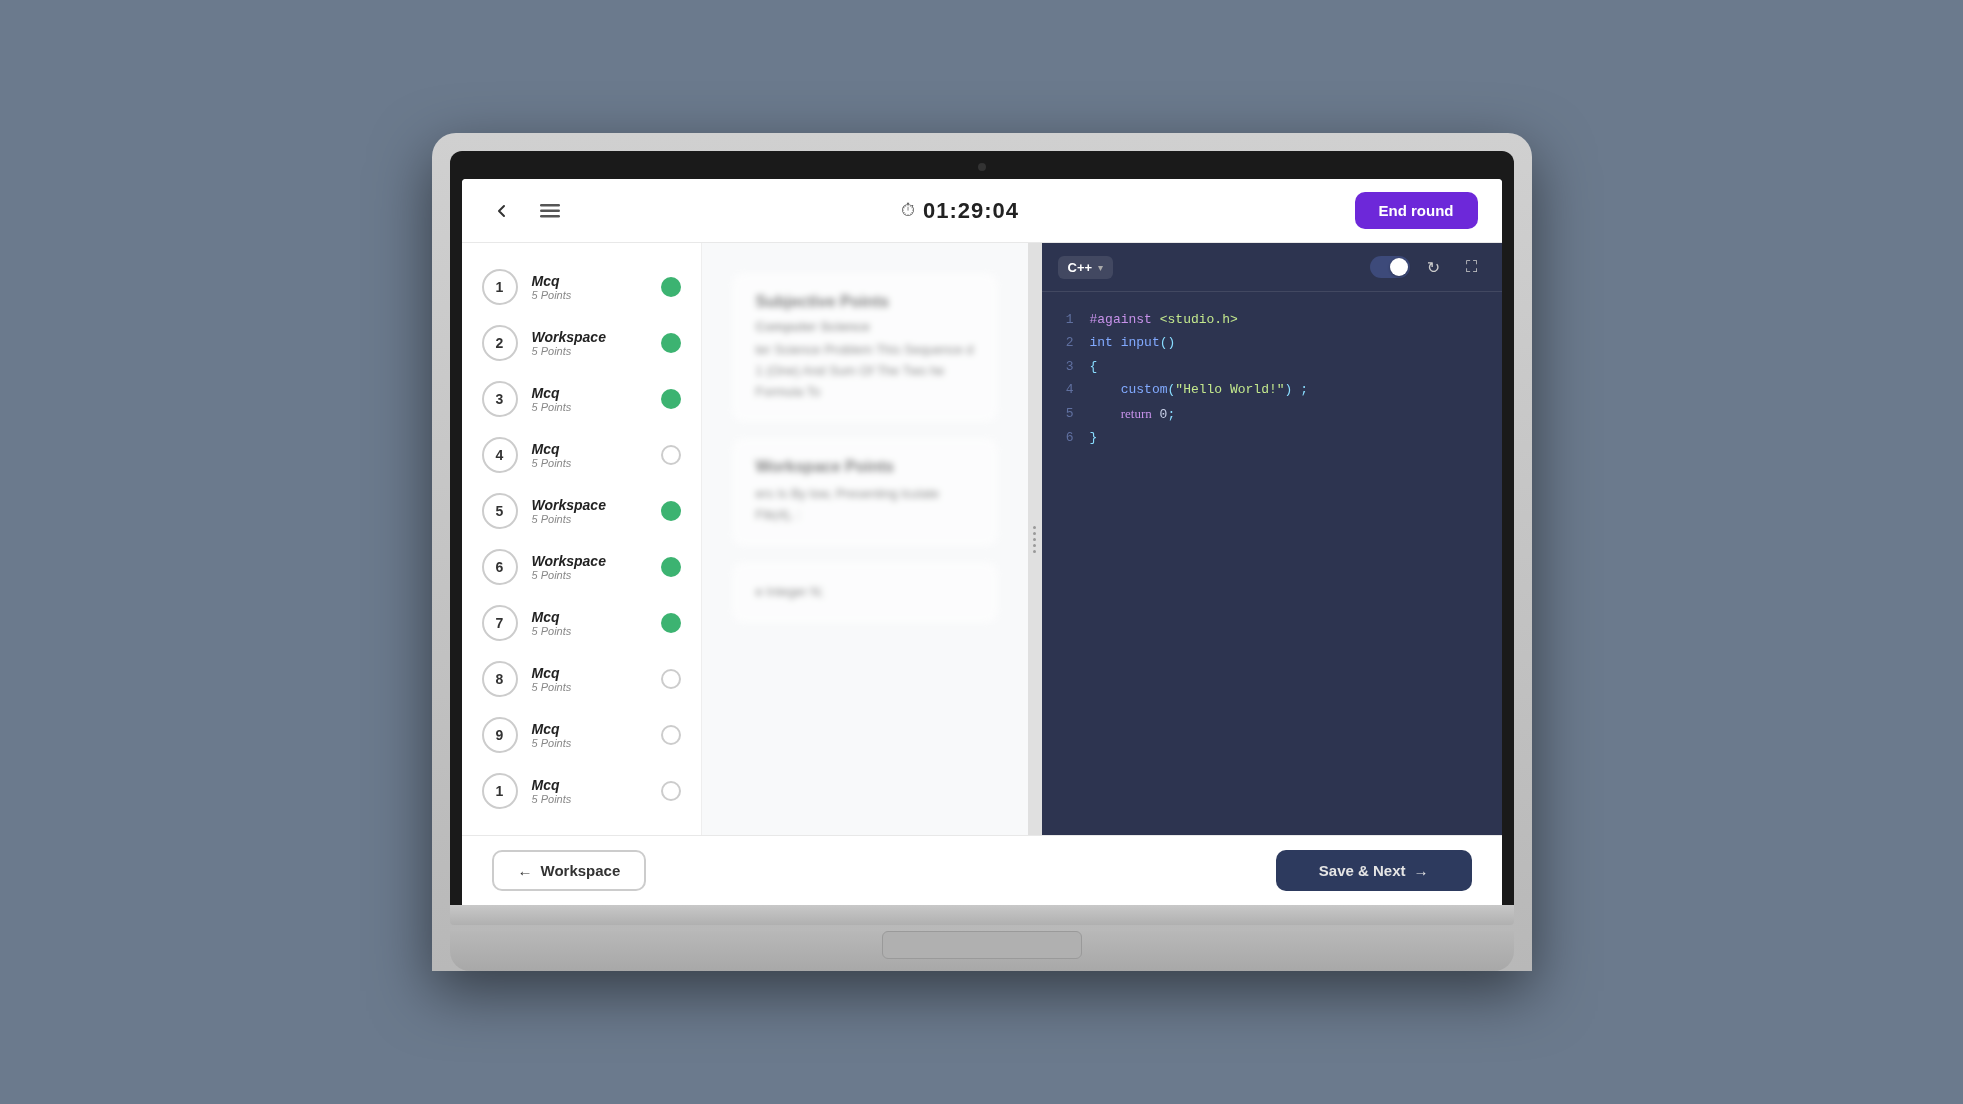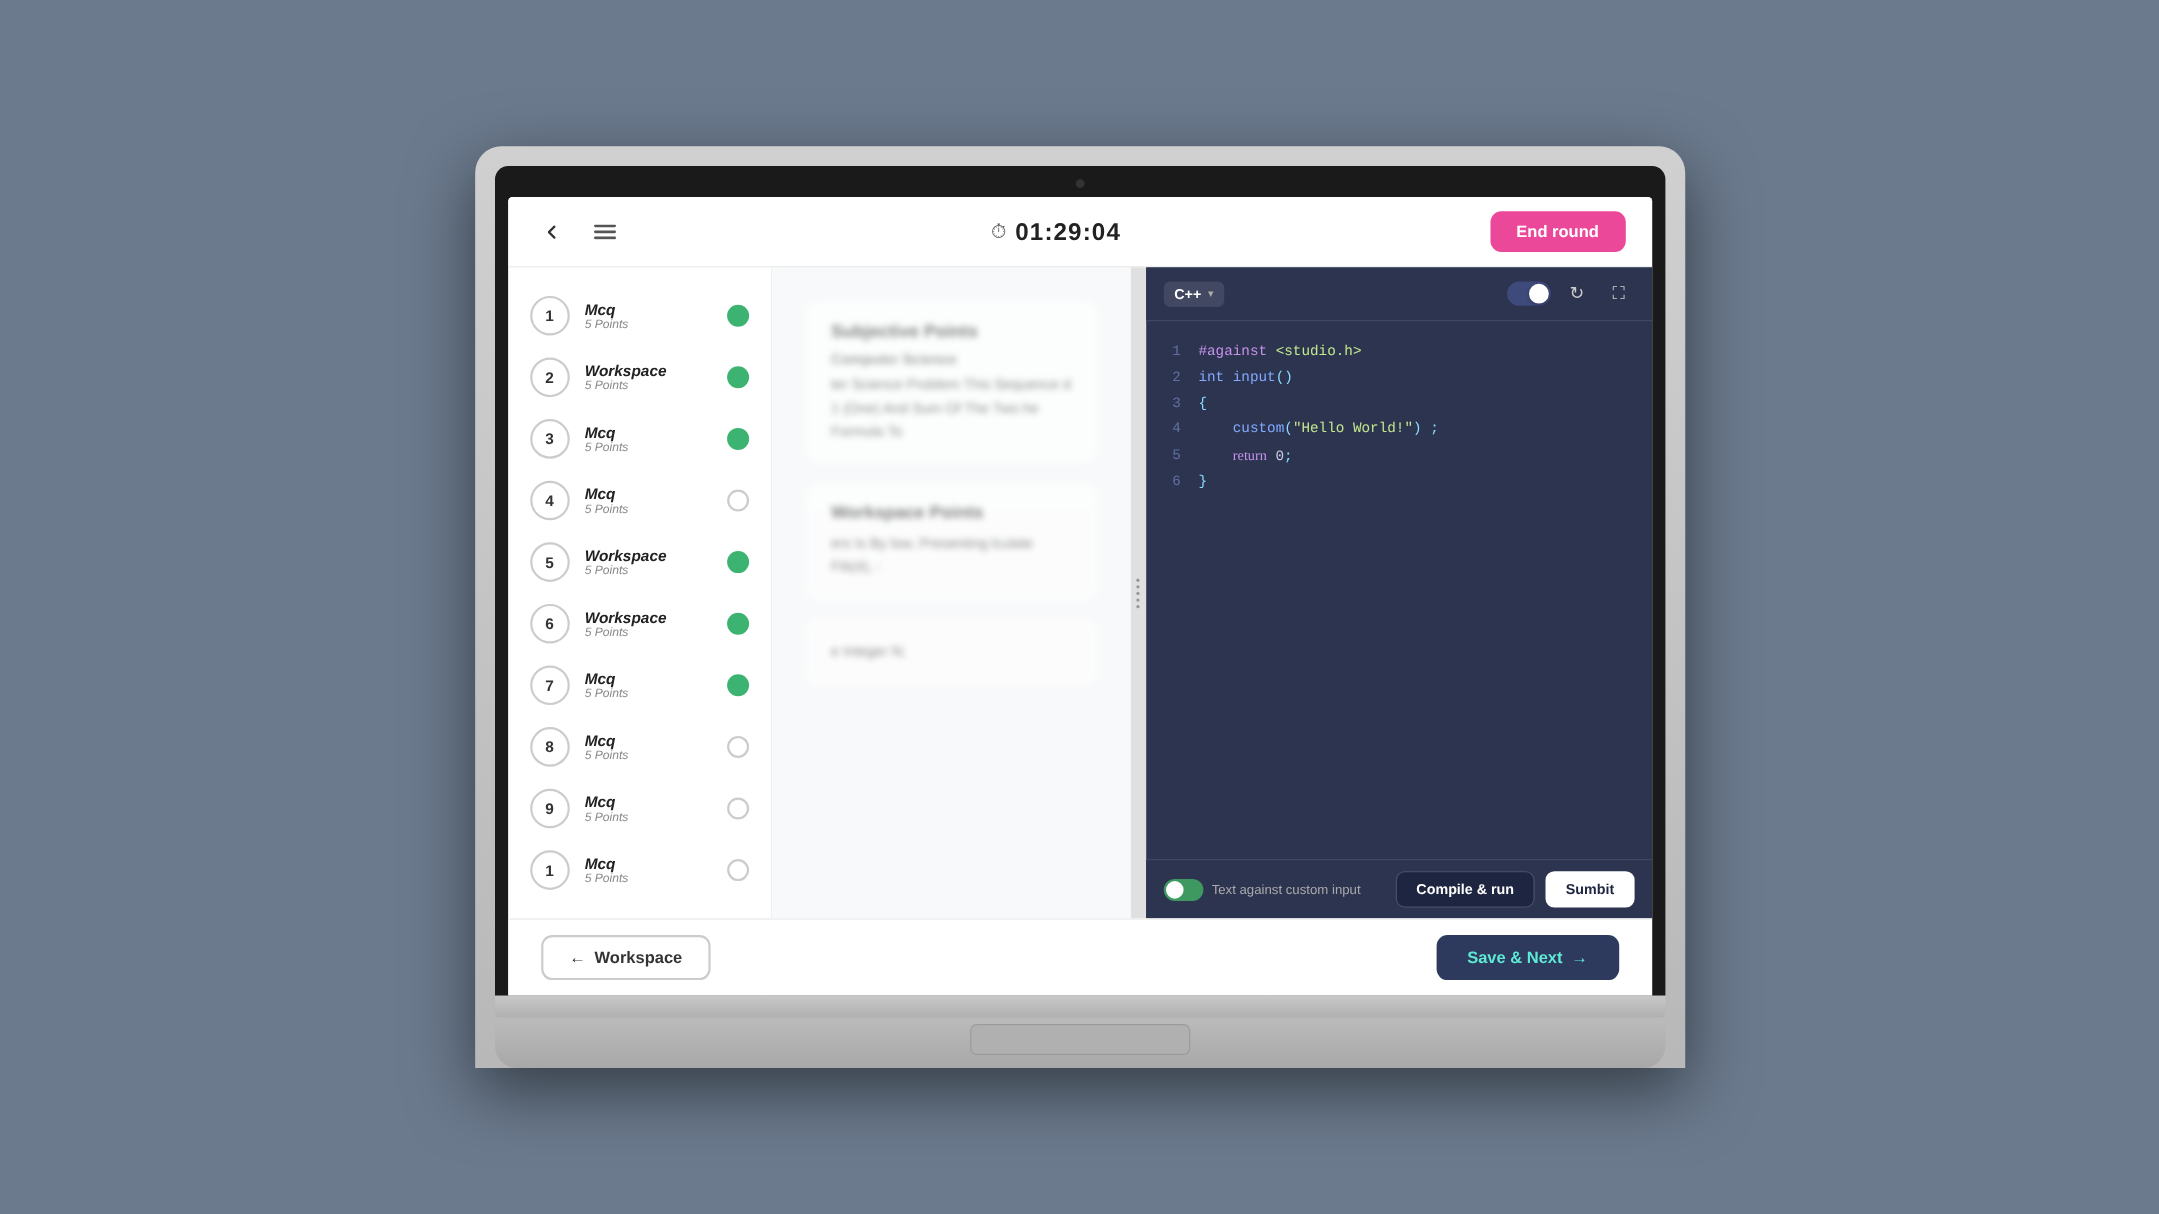--- a/index.html
+++ b/index.html
@@ -102,21 +102,21 @@
       font-size: 18px;
       color: #555;
     }
     .timer-text {
       font-size: 22px;
       font-weight: 600;
       color: #222;
       letter-spacing: 1px;
     }
     .end-round-btn {
-      background: #ec4899;
+      background: #6d28d9;
       color: #fff;
       border: none;
       border-radius: 10px;
       padding: 10px 24px;
       font-size: 15px;
       font-weight: 600;
       cursor: pointer;
     }
     .main-content {
       display: flex;
@@ -399,24 +399,24 @@
       font-weight: 600;
       color: #333;
       cursor: pointer;
       background: #fff;
     }
     .next-btn {
       display: flex;
       align-items: flex-end;
       gap: 8px;
       background: #2d3a5e;
-      color: #5eead4;
+      color: #e5e5e5;
       border: none;
       border-radius: 10px;
-      padding: 12px 28px;
+      padding: 12px 43px;
       font-size: 15px;
       font-weight: 600;
       cursor: pointer;
     }
   </style>
 </head>
 <body>
 
 <div class="laptop-outer">
   <div class="laptop-screen-bezel">
@@ -599,32 +599,20 @@
               </div>
               <div class="code-line">
                 <span class="line-number">5</span>
                 <span class="line-content">&nbsp;&nbsp;&nbsp;&nbsp;<span class="kw-return">return</span> 0<span class="punc">;</span></span>
               </div>
               <div class="code-line">
                 <span class="line-number">6</span>
                 <span class="line-content"><span class="punc">}</span></span>
               </div>
             </div>
-            <div class="code-footer">
-              <div class="custom-input-toggle">
-                <div class="toggle-sm">
-                  <div class="toggle-sm-knob"></div>
-                </div>
-                <span class="custom-input-label">Text against custom input</span>
-              </div>
-              <div class="code-footer-right">
-                <button class="compile-btn">Compile &amp; run</button>
-                <button class="submit-btn">Sumbit</button>
-              </div>
-            </div>
           </div>
 
         </div>
 
         <div class="bottom-bar">
           <button class="prev-btn">
             <span>←</span>
             <span>Workspace</span>
           </button>
           <button class="next-btn">

